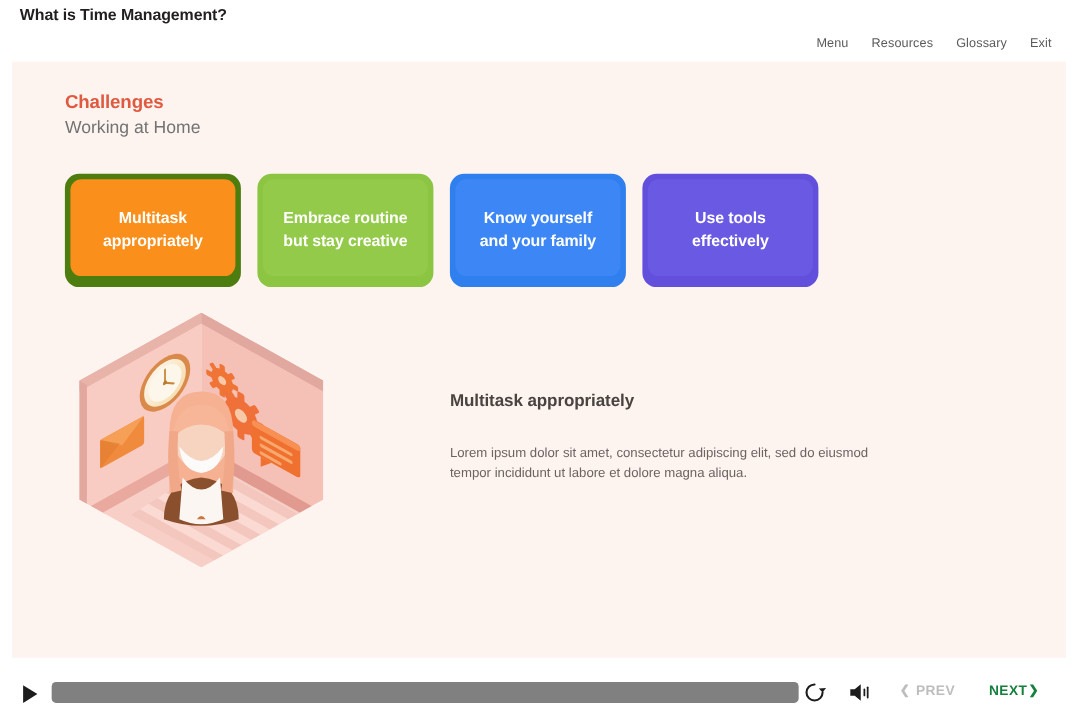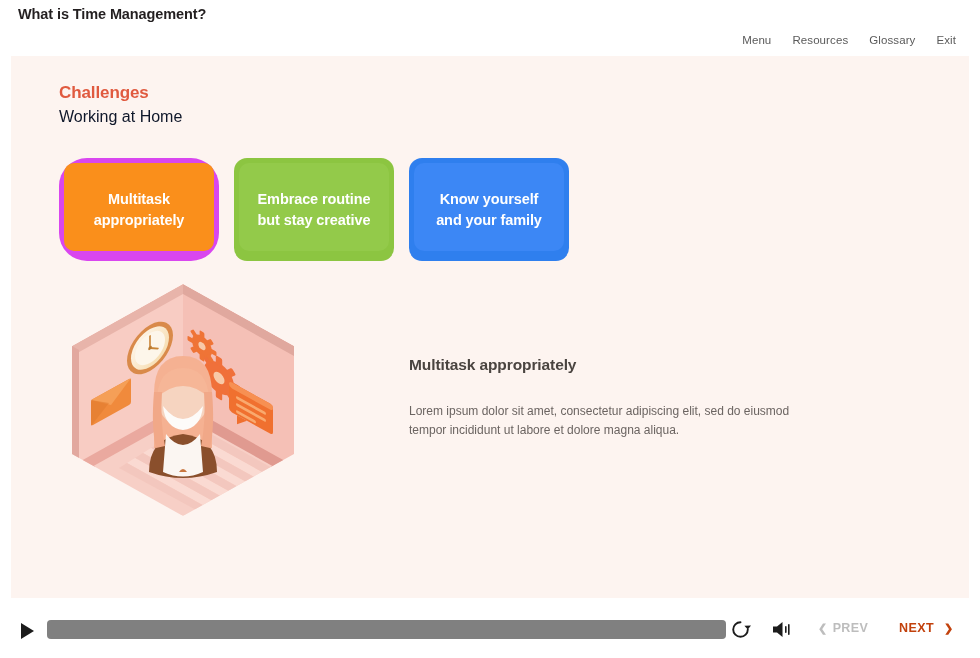--- a/index.html
+++ b/index.html
@@ -63,21 +63,21 @@
     font-size: 17px;
     font-weight: bold;
     color: #e05a3f;
     letter-spacing: -0.1px;
   }
   .subkicker {
     position: absolute;
     left: 48px;
     top: 52px;
     font-size: 16px;
-    color: #0f172a;
+    color: #737373;
     font-weight: normal;
   }
 
   
   .cards {
     position: absolute;
     left: 48px;
     top: 102px;
     display: flex;
     gap: 15px;
@@ -220,24 +220,24 @@
     color: #bdbdbd;
     letter-spacing: 0.4px;
     cursor: default;
   }
   .next-btn {
     position: absolute;
     left: 899px;
     top: 18px;
     display: flex;
     align-items: center;
-    gap: 10px;
+    gap: 1px;
     font-size: 12.5px;
     font-weight: bold;
-    color: #c2410c;
+    color: #15803d;
     letter-spacing: 0.4px;
     cursor: pointer;
   }
   .chev { font-size: 11px; line-height: 1; }
 </style>
 </head>
 <body>
 
 <div class="stage">
 
@@ -249,35 +249,40 @@
     <span class="topnav-item">Glossary</span>
     <span class="topnav-item">Exit</span>
   </div>
 
   <div class="panel" style="background: rgb(253, 244, 240);">
 
     <div class="kicker">Challenges</div>
     <div class="subkicker">Working at Home</div>
 
     <div class="cards">
-      <div class="card" style="background: #d946ef; border-radius: 28px;">
+      <div class="card" style="background: #4d7c0f;">
         <div class="card-inner" style="background: rgb(250, 143, 27);"></div>
         <span class="card-label">Multitask
 appropriately</span>
       </div>
       <div class="card" style="background: rgb(140, 197, 65);">
         <div class="card-inner" style="background: rgb(147, 202, 74);"></div>
         <span class="card-label">Embrace routine
 but stay creative</span>
       </div>
       <div class="card" style="background: rgb(47, 127, 238);">
         <div class="card-inner" style="background: rgb(60, 135, 245);"></div>
         <span class="card-label">Know yourself
 and your family</span>
       </div>
+      <div class="card" style="background: rgb(98, 80, 221);">
+        <div class="card-inner" style="background: rgb(106, 90, 227);"></div>
+        <span class="card-label">Use tools
+effectively</span>
+      </div>
     </div>
 
     <div class="illustration">
       <svg viewBox="0 0 248 248" xmlns="http://www.w3.org/2000/svg">
         <defs>
           <clipPath id="hexclip">
             <polygon points="124,8 235,70 235,178 124,240 13,178 13,70"></polygon>
           </clipPath>
           <linearGradient id="clockface" x1="0" y1="0" x2="1" y2="1">
             <stop offset="0%" stop-color="#fff8ef"></stop>

